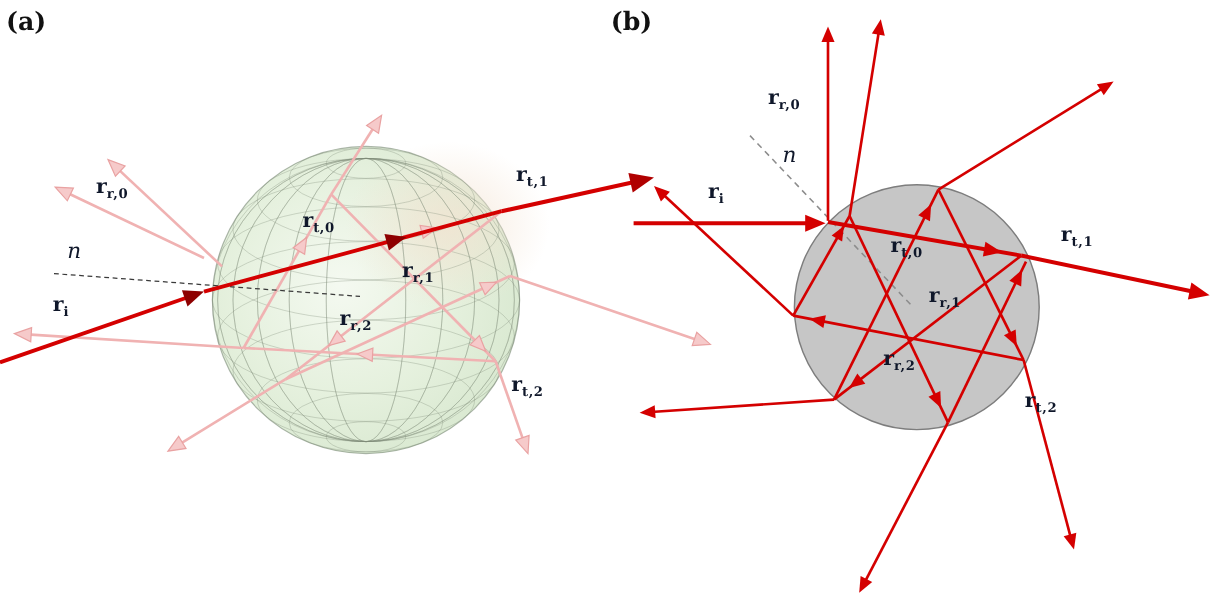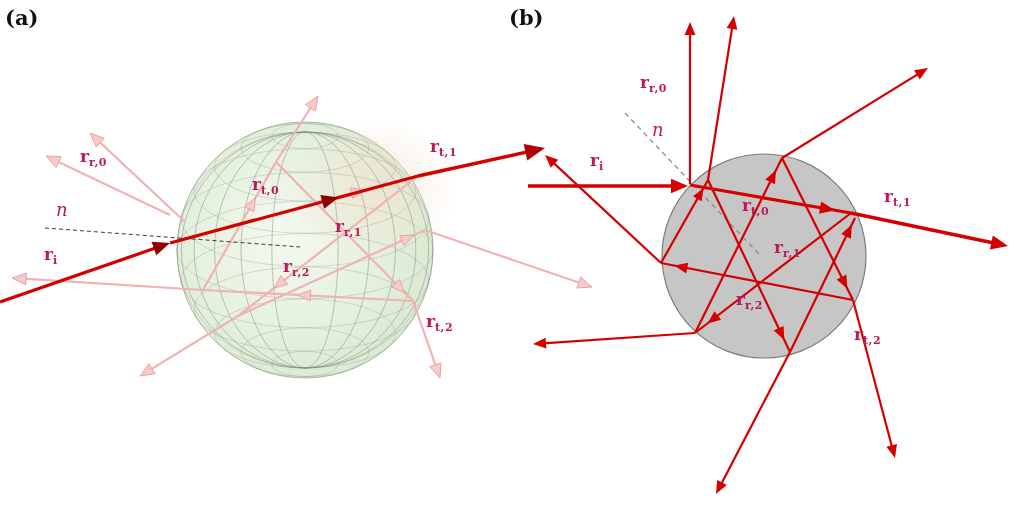--- a/index.html
+++ b/index.html
@@ -1,20 +1,20 @@
 <!DOCTYPE html>
 <html><head>
 <meta charset="utf-8">
 <style>
   html,body{margin:0;padding:0;background:#ffffff;}
   .figure{position:relative;width:1024px;height:513px;background:#ffffff;overflow:hidden;
           font-family:"DejaVu Serif","Liberation Serif",serif;}
   .figure svg{position:absolute;left:0;top:0;}
   .tag{position:absolute;font-weight:bold;font-size:21px;color:#111;}
-  .lbl{position:absolute;color:#be185d;font-weight:bold;font-size:17px;line-height:1;white-space:nowrap;}
+  .lbl{position:absolute;color:#0f172a;font-weight:bold;font-size:17px;line-height:1;white-space:nowrap;}
   .lbl .sub{font-size:11px;font-weight:bold;vertical-align:-4px;letter-spacing:0.5px;}
   .lbl.it{font-style:italic;font-weight:normal;font-size:18px;}
 </style>
 </head>
 <body>
 
 <div class="figure">
   <svg id="fig-svg" width="1024" height="513" viewBox="0 0 1024 513">
       <defs>
         <radialGradient id="sphereGrad" cx="42%" cy="45%" r="65%">

